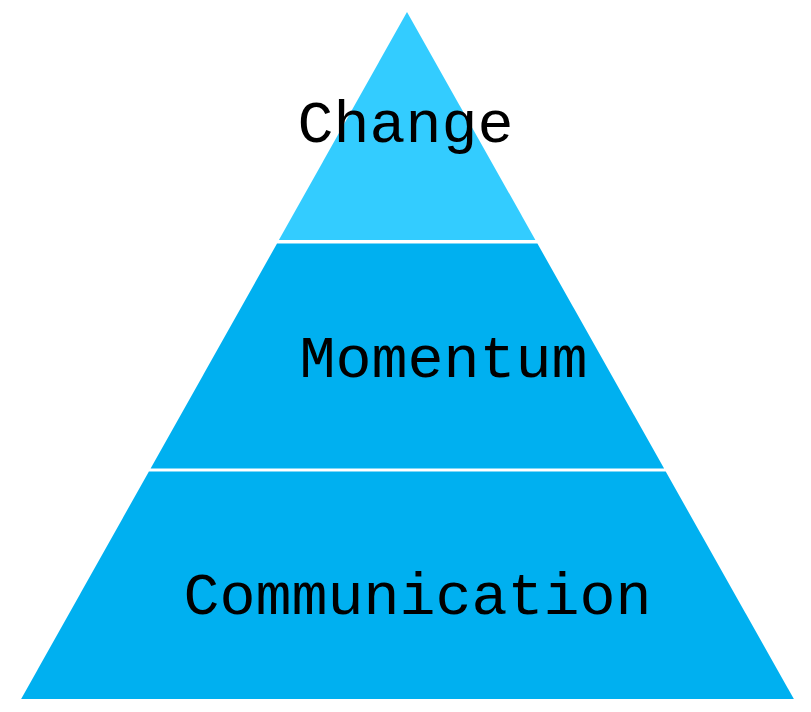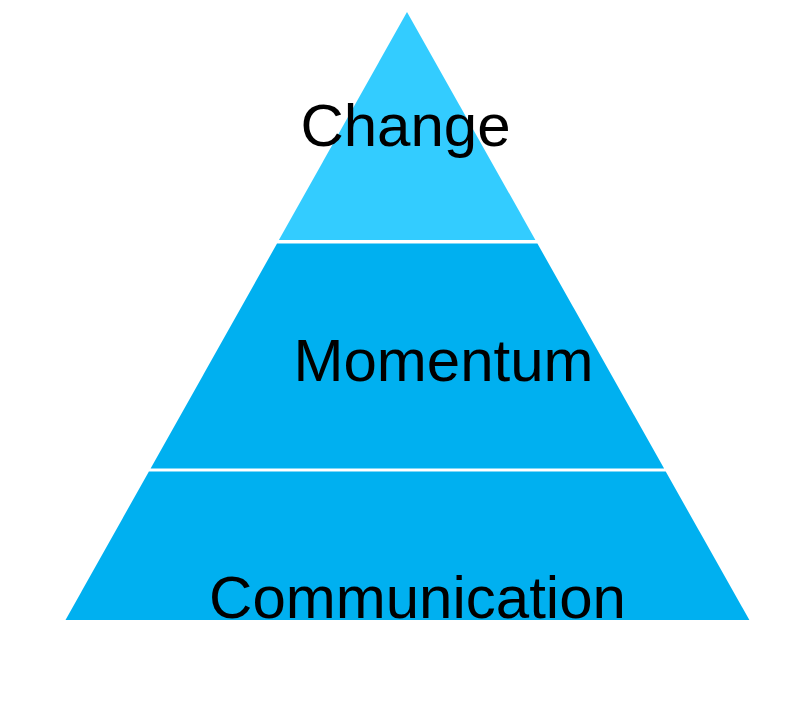--- a/index.html
+++ b/index.html
@@ -3,24 +3,24 @@
 <meta charset="utf-8">
 <style>
   html, body {
     margin: 0;
     padding: 0;
     background: #FFFFFF;
   }
   .stage {
     position: relative;
     width: 811px;
-    height: 620px;
+    height: 699px;
     background: #FFFFFF;
     overflow: hidden;
-    font-family: Liberation Sans, sans-serif;
+    font-family: Liberation Mono, monospace;
   }
   .stage svg {
     position: absolute;
     top: 0;
     left: 0;
   }
   .level-label {
     position: absolute;
     left: 0;
     width: 100%;

